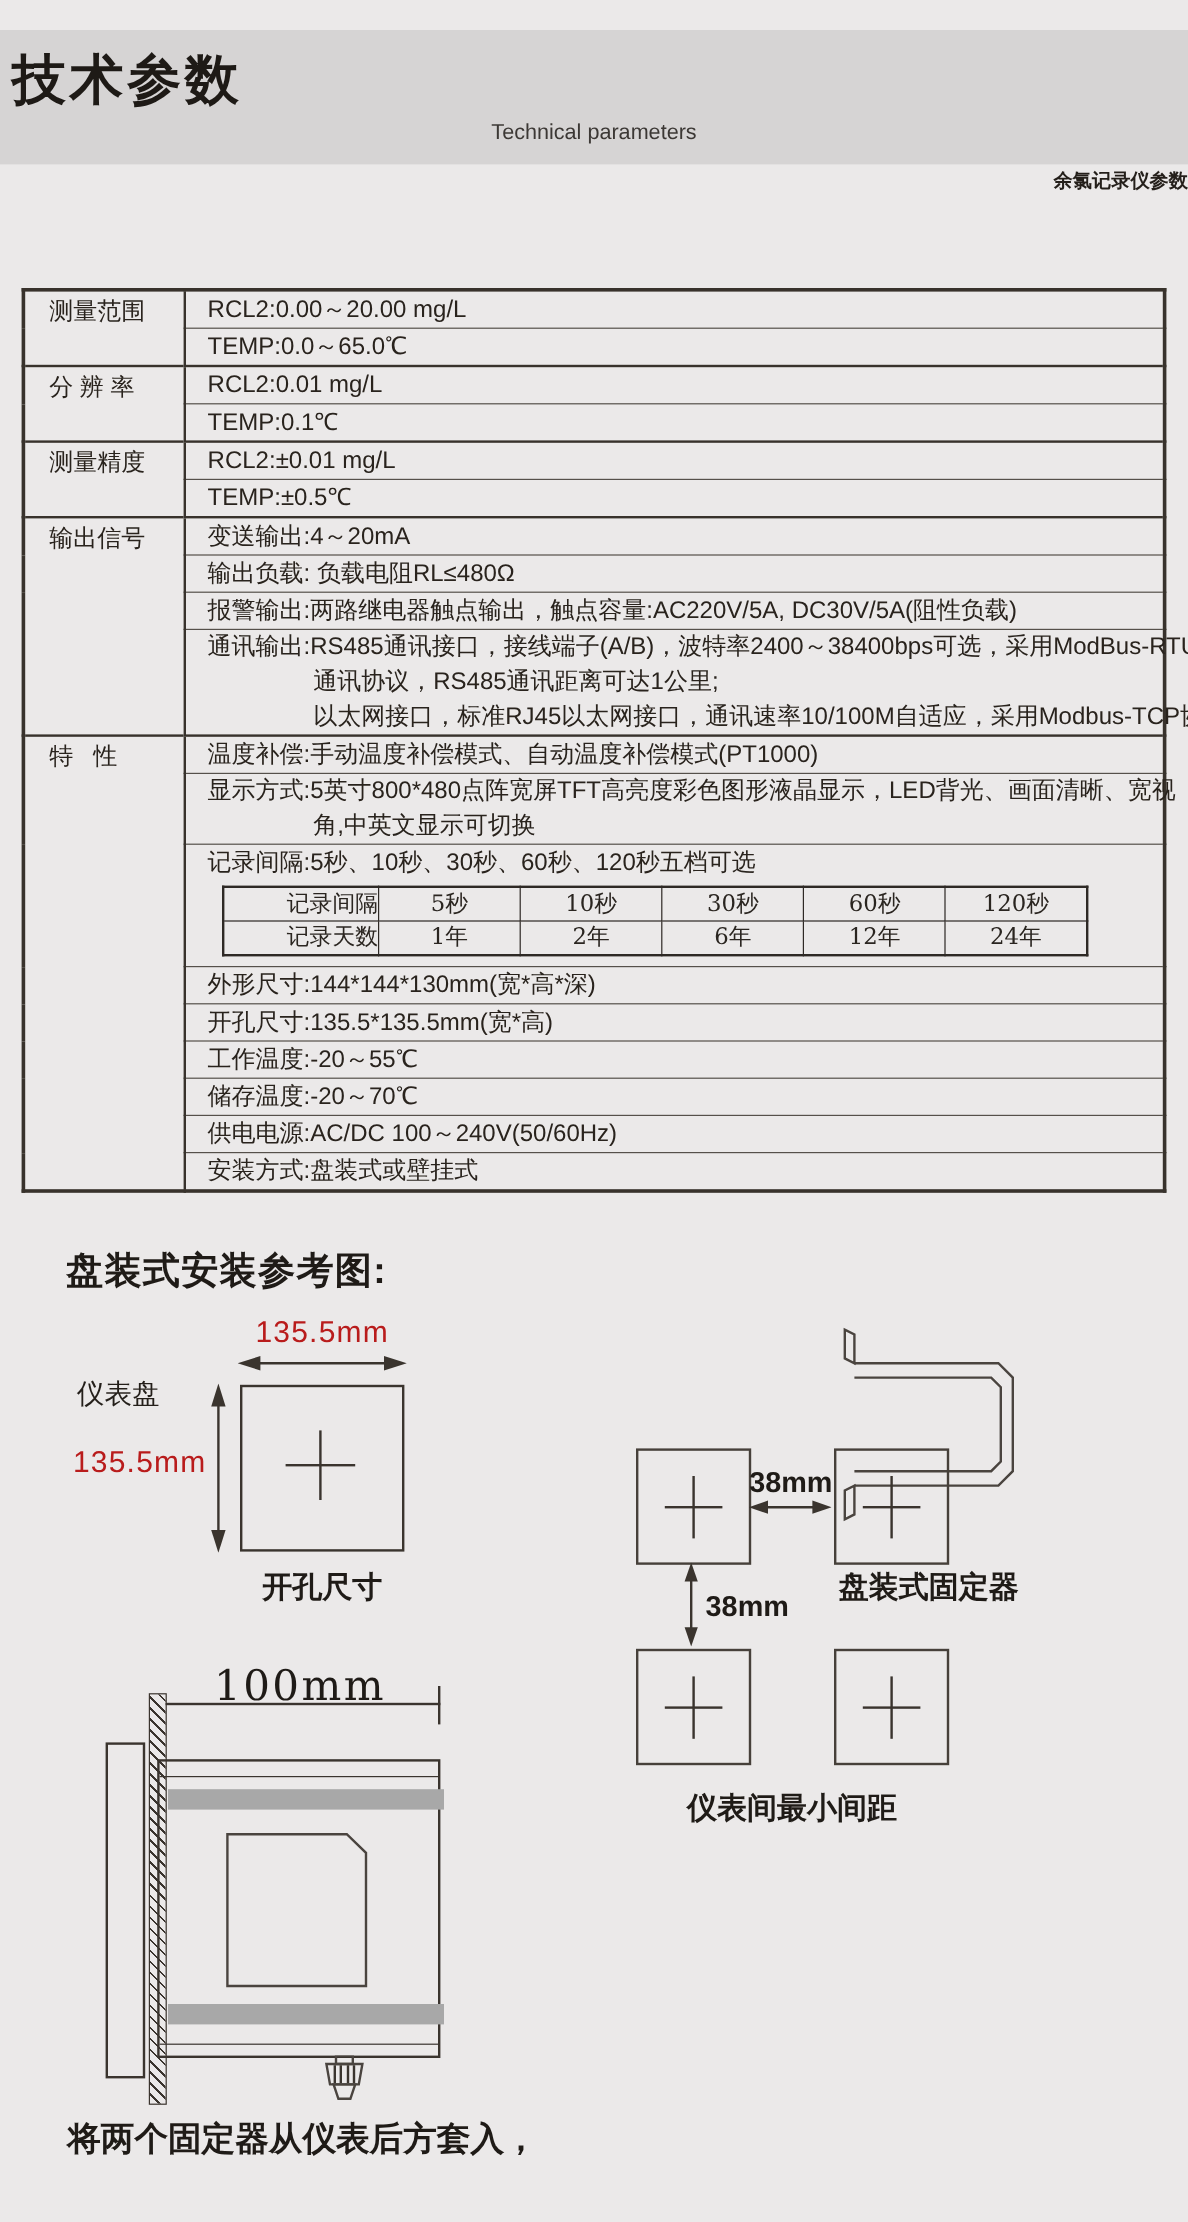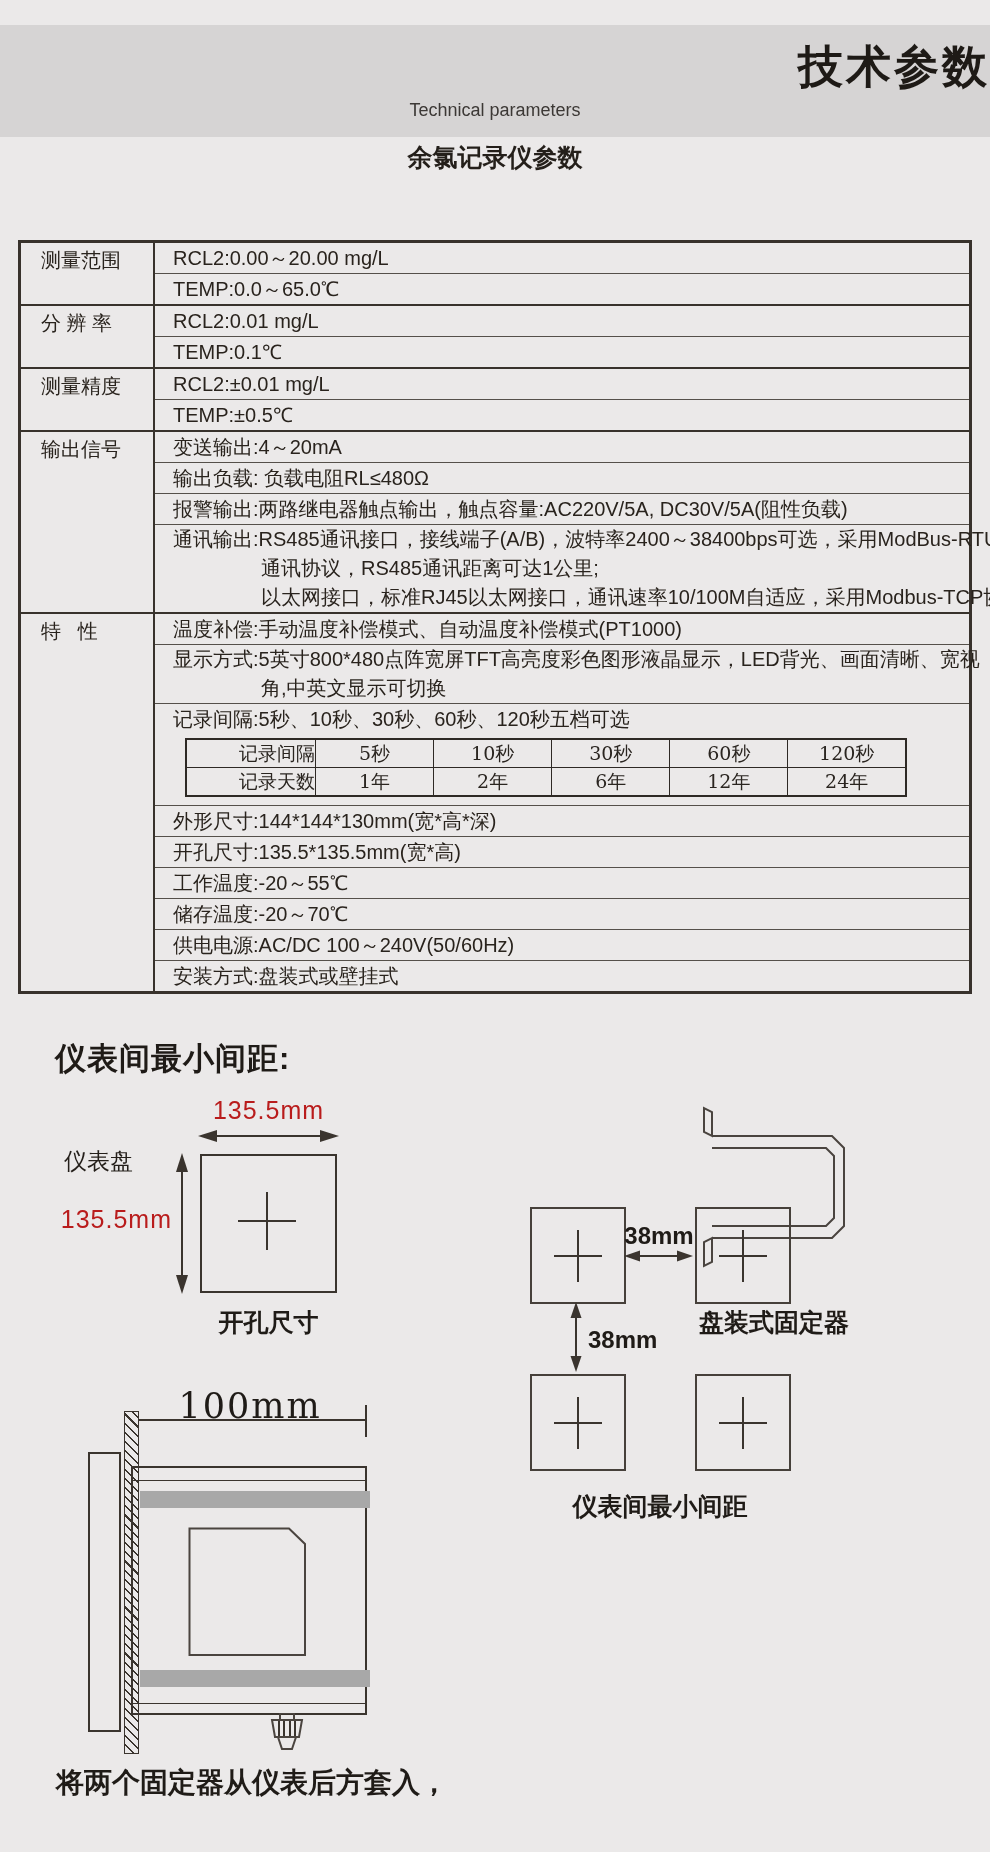--- a/index.html
+++ b/index.html
@@ -6,23 +6,23 @@
   #page{
     position:relative; width:990px; height:1852px;
     background:#ebe9e9; overflow:hidden;
     font-family:"Liberation Sans", sans-serif;
     color:#241f1a;
   }
   .abs{position:absolute;}
 
   
   .band{position:absolute; left:0; top:25px; width:990px; height:112px; background:#d6d4d4;}
-  .band .t1{text-align:right; font-size:45px; font-weight:bold; letter-spacing:3px; margin-top:12px; color:#1e1a16;}
+  .band .t1{text-align:left; font-size:45px; font-weight:bold; letter-spacing:3px; margin-top:12px; color:#1e1a16;margin-left:10px;}
   .band .t2{text-align:center; font-size:18px; margin-top:3px; color:#3c3835;}
-  .sec-title{position:absolute; left:0; top:141px; width:990px; text-align:center; font-size:25px; font-weight:bold;}
+  .sec-title{position:absolute; left:0; top:141px; width:990px; text-align:right; font-size:16px; font-weight:bold;}
 
   
   table.spec{
     position:absolute; left:18px; top:240px; width:954px;
     border-collapse:collapse; table-layout:fixed;
     border:3px solid #38322c;
   }
   table.spec td{font-size:20px; color:#29231d; vertical-align:top;}
   table.spec td.lbl{
     width:112px; border-right:2.5px solid #38322c;
@@ -185,21 +185,21 @@
         </tr>
     <tr>
           <td class="val">供电电源:AC/DC 100～240V(50/60Hz)</td>
         </tr>
     <tr class="lastrow">
           <td class="val">安装方式:盘装式或壁挂式</td>
         </tr>
   </tbody>
     </table>
 
-  <div class="abs h2" style="left:55px; top:1038px;">仪表间最小间距:</div>
+  <div class="abs h2" style="left:55px; top:1038px;">盘装式安装参考图:</div>
 
   <div class="abs dimlabel" style="left:200px; top:1096px; width:137px; text-align:center;">135.5mm</div>
   <svg class="abs" style="left:198px; top:1128px;" width="141" height="16">
     <line x1="14" y1="8" x2="127" y2="8"></line>
     <polygon points="0,8 19,2 19,14"></polygon>
     <polygon points="141,8 122,2 122,14"></polygon>
   </svg>
   <div class="abs dimlabel" style="left:42px; top:1205px; width:130px; text-align:right;">135.5mm</div>
   <svg class="abs" style="left:174px; top:1153px;" width="16" height="141">
     <line x1="8" y1="14" x2="8" y2="127"></line>

